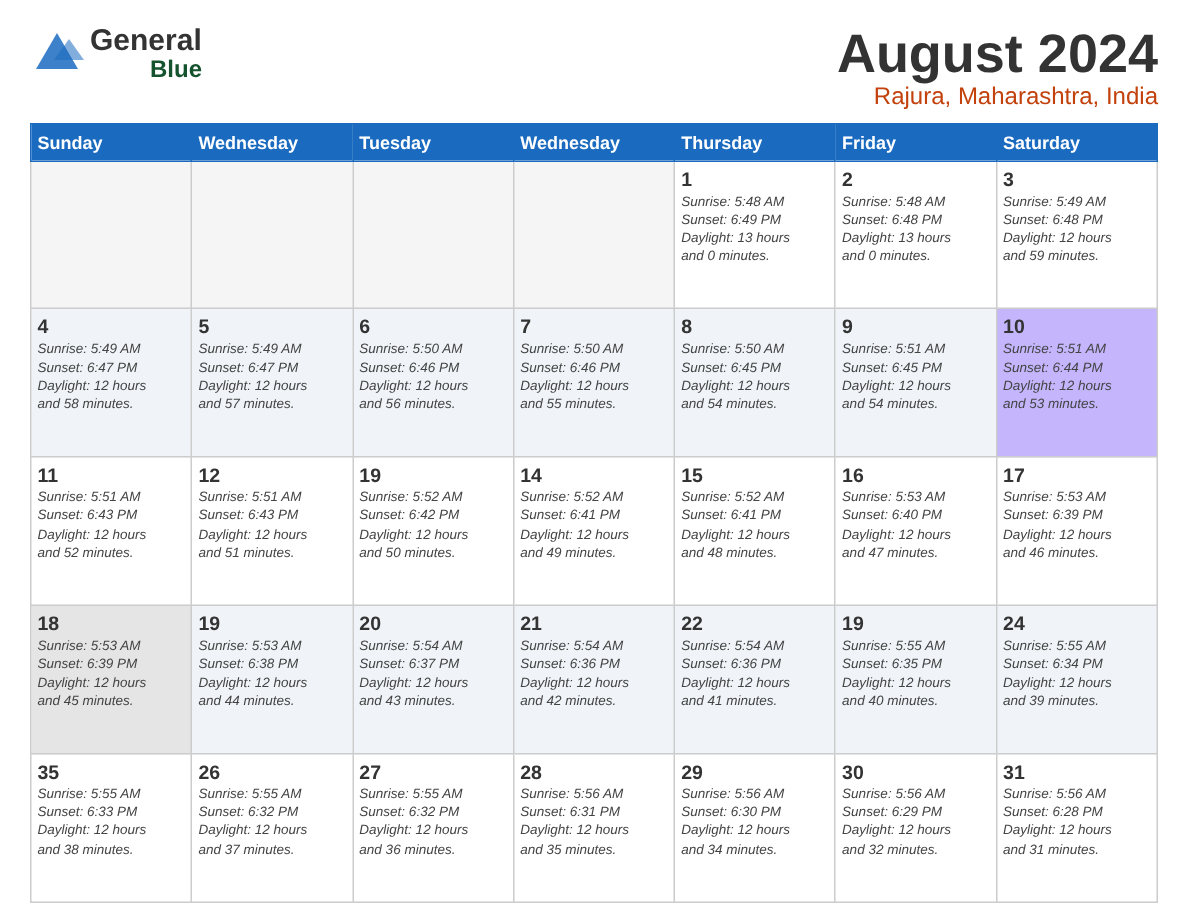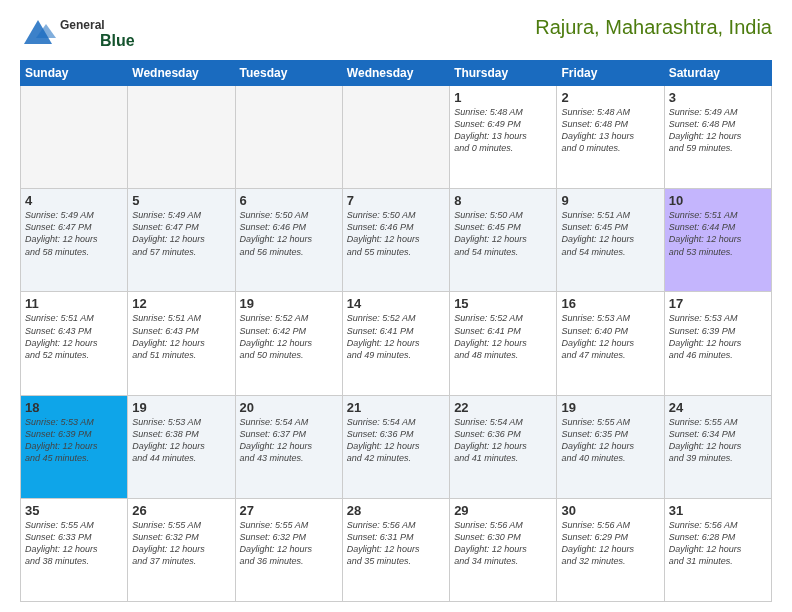--- a/index.html
+++ b/index.html
@@ -36,22 +36,22 @@
     .title-block {
       text-align: right;
     }
     .title-block h1 {
       font-size: 36px;
       font-weight: bold;
       color: #333;
       line-height: 1.1;
     }
     .title-block h2 {
-      font-size: 20px;
-      color: #4d7c0f;
+      font-size: 16px;
+      color: #c2410c;
       font-weight: normal;
     }
     .calendar {
       flex: 1;
       border: 1px solid #ccc;
       border-collapse: collapse;
       width: 100%;
       table-layout: fixed;
     }
     .calendar th {
@@ -101,26 +101,27 @@
   <div class="header">
     <div class="logo">
       <div class="logo-row">
         <div style="display:inline-block;width:36px;height:36px;position:relative;">
           <svg width="36" height="36" viewBox="0 0 36 36">
             <polygon points="18,4 32,28 4,28" fill="#1a6bbf" opacity="0.85"></polygon>
             <polygon points="26,8 36,22 16,22" fill="#1a6bbf" opacity="0.55"></polygon>
           </svg>
         </div>
         <div style="display:flex;flex-direction:column;line-height:1.1;">
-          <span style="font-size:12px;font-weight:bold;color:#333;">General</span>
+          <span style="font-size:20px;font-weight:bold;color:#333;">General</span>
           <span style="font-size:16px;font-weight:bold;color:#14532d;margin-left:40px;">Blue</span>
         </div>
       </div>
     </div>
     <div class="title-block">
+      <h1>August 2024</h1>
       <h2>Rajura, Maharashtra, India</h2>
     </div>
   </div>
 
   <table class="calendar">
     <thead>
       <tr>
       <th>Sunday</th>
           <th>Wednesday</th>
           <th>Tuesday</th>
@@ -254,21 +255,21 @@
           </td>
           <td>
             <span class="day-num">17</span>
             <div class="day-info" style="white-space: pre-line;">Sunrise: 5:53 AM
 Sunset: 6:39 PM
 Daylight: 12 hours
 and 46 minutes.</div>
           </td>
         </tr>
         <tr class="week-row">
-          <td class="shaded" style="background: #0ea5e9;">
+          <td class="shaded" style="background: #e5e5e5;">
             <span class="day-num">18</span>
             <div class="day-info" style="white-space: pre-line;">Sunrise: 5:53 AM
 Sunset: 6:39 PM
 Daylight: 12 hours
 and 45 minutes.</div>
           </td>
           <td class="shaded" style="background: rgb(240, 244, 248);">
             <span class="day-num">19</span>
             <div class="day-info" style="white-space: pre-line;">Sunrise: 5:53 AM
 Sunset: 6:38 PM

